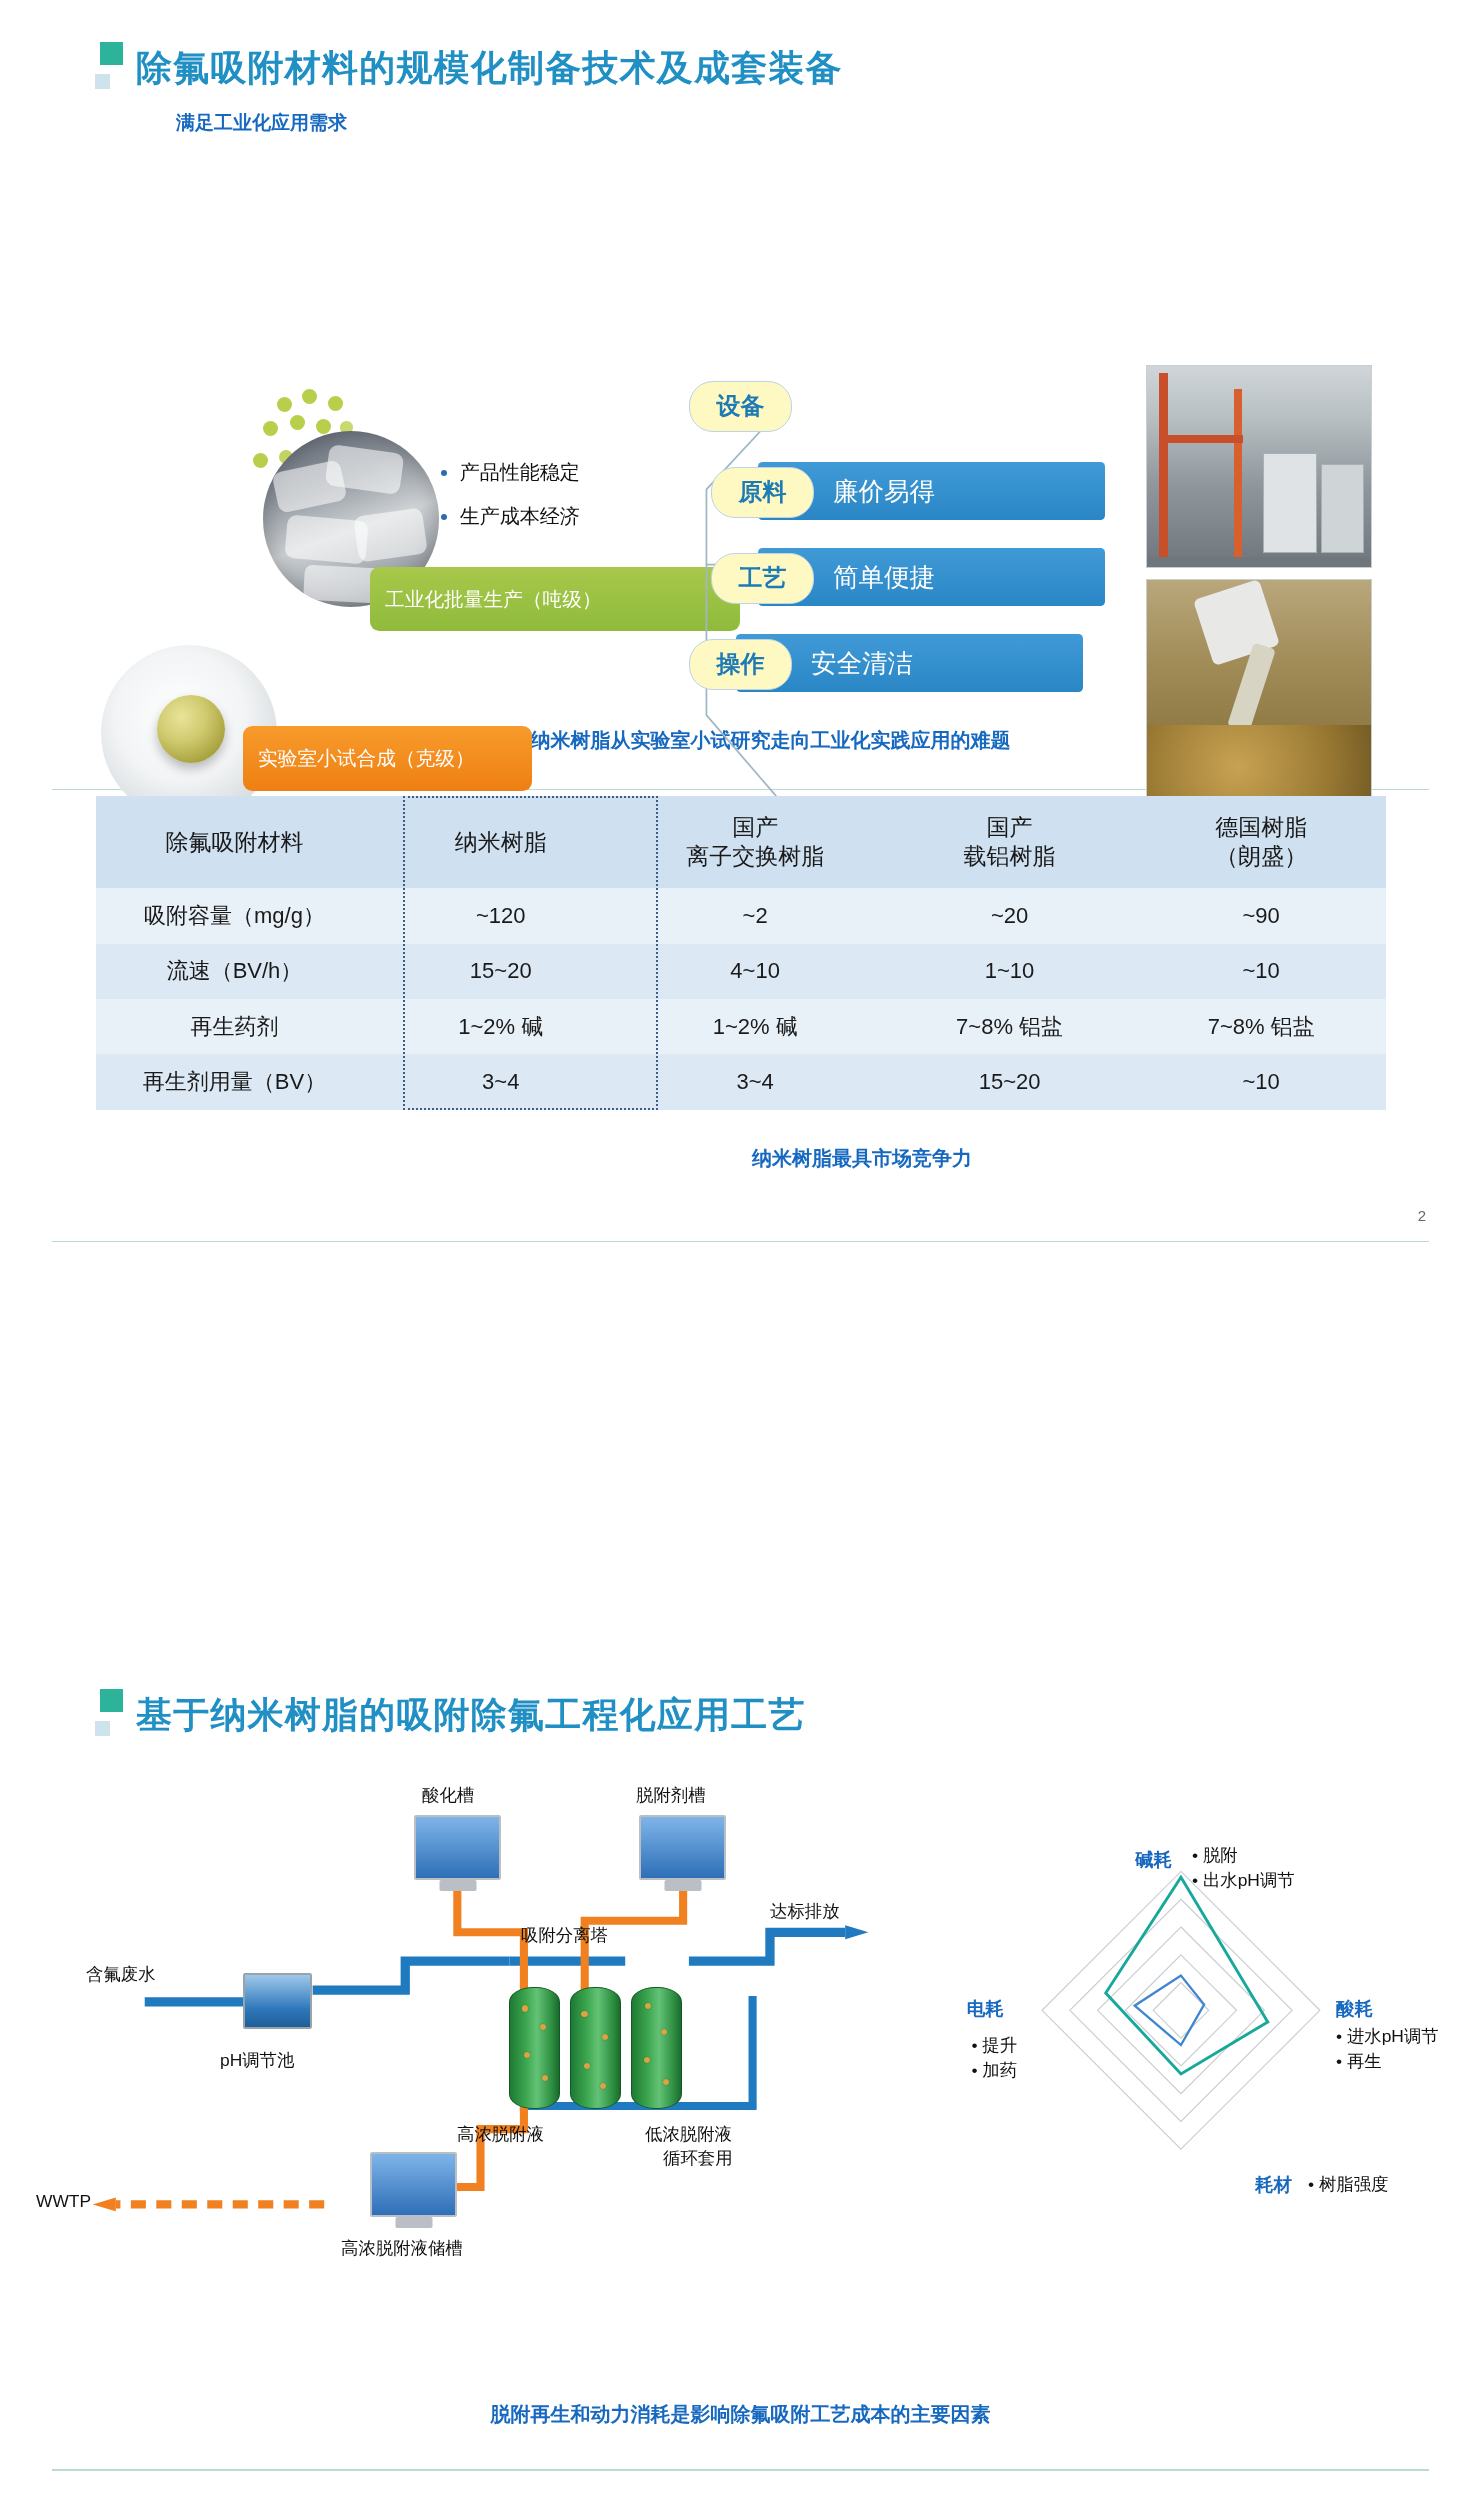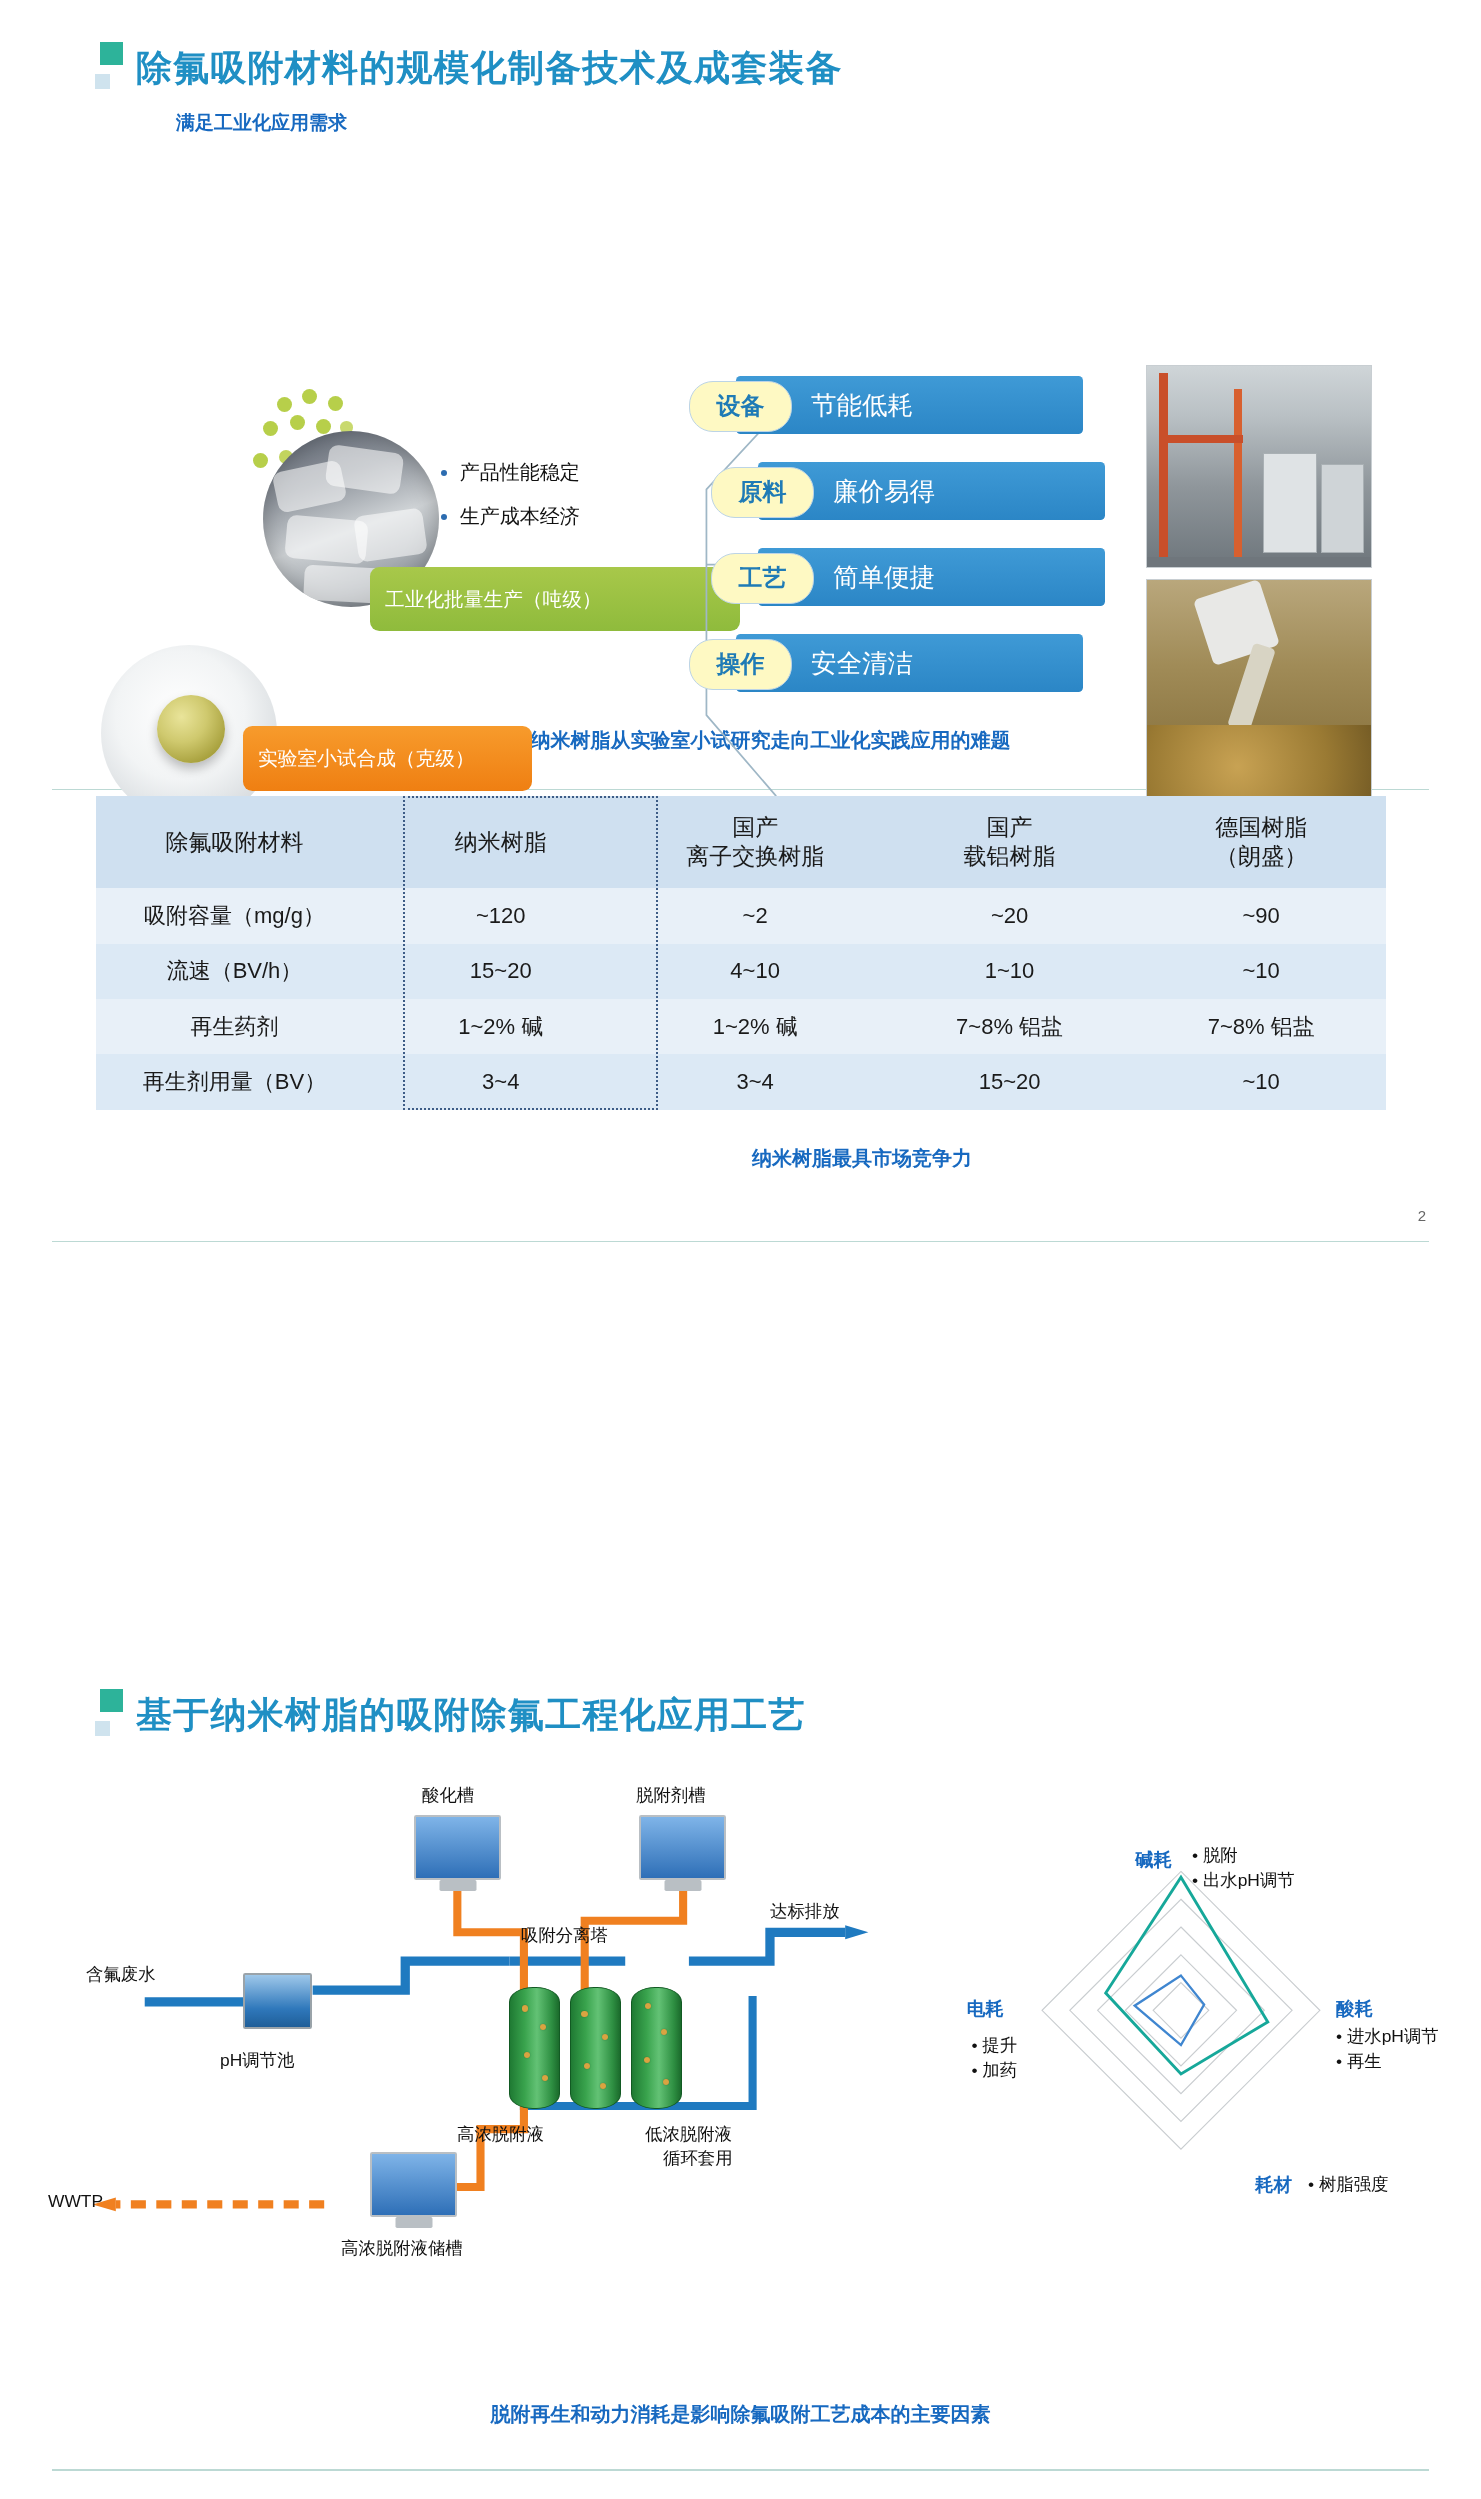--- a/index.html
+++ b/index.html
@@ -425,21 +425,20 @@
       <div class="bar-orange">实验室小试合成（克级）</div>
 
       <svg class="connector" viewBox="0 0 160 800" preserveAspectRatio="none">
         <path d="M150 40 L30 170 L30 560 L150 700" fill="none" stroke="#9fb7c6" stroke-width="3"></path>
         <path d="M30 300 L150 300" fill="none" stroke="#9fb7c6" stroke-width="3"></path>
         <path d="M30 440 L150 440" fill="none" stroke="#9fb7c6" stroke-width="3"></path>
       </svg>
 
       <div class="rows">
         <div class="arrow-row row-offset-0">
-          <div class="arrow-bar">节能低耗</div>
           <div class="pill">设备</div>
         </div>
         <div class="arrow-row row-offset-1">
           <div class="arrow-bar">廉价易得</div>
           <div class="pill">原料</div>
         </div>
         <div class="arrow-row row-offset-2">
           <div class="arrow-bar">简单便捷</div>
           <div class="pill">工艺</div>
         </div>
@@ -602,21 +601,21 @@
         <div class="bead" style="left:11.6px; top:69px;"></div>
         <div class="bead" style="left:31px; top:91px;"></div>
       </div>
 
       <div class="lbl" style="left:521px; top:176px;">吸附分离塔</div>
       <div class="lbl" style="left:770px; top:152px;">达标排放</div>
       <div class="lbl" style="left:86px; top:215px;">含氟废水</div>
       <div class="lbl" style="left:457px; top:375px;">高浓脱附液</div>
       <div class="lbl" style="left:645px; top:375px;">低浓脱附液</div>
       <div class="lbl" style="left:663px; top:399px;">循环套用</div>
-      <div class="lbl" style="left:48px; top:444px;">WWTP</div>
+      <div class="lbl" style="left:36px; top:444px;">WWTP</div>
 
       <div class="radar-wrap">
         <svg viewBox="0 0 850 800" style="position:absolute; left:0; top:0; width:492px; height:463px;">
           <g fill="none" stroke="#c9cdd0" stroke-width="2">
             <polygon points="380,120 620,360 380,600 140,360"></polygon>
             <polygon points="380,168 572,360 380,552 188,360"></polygon>
             <polygon points="380,216 524,360 380,504 236,360"></polygon>
             <polygon points="380,264 476,360 380,456 284,360"></polygon>
             <polygon points="380,312 428,360 380,408 332,360"></polygon>
           </g>

